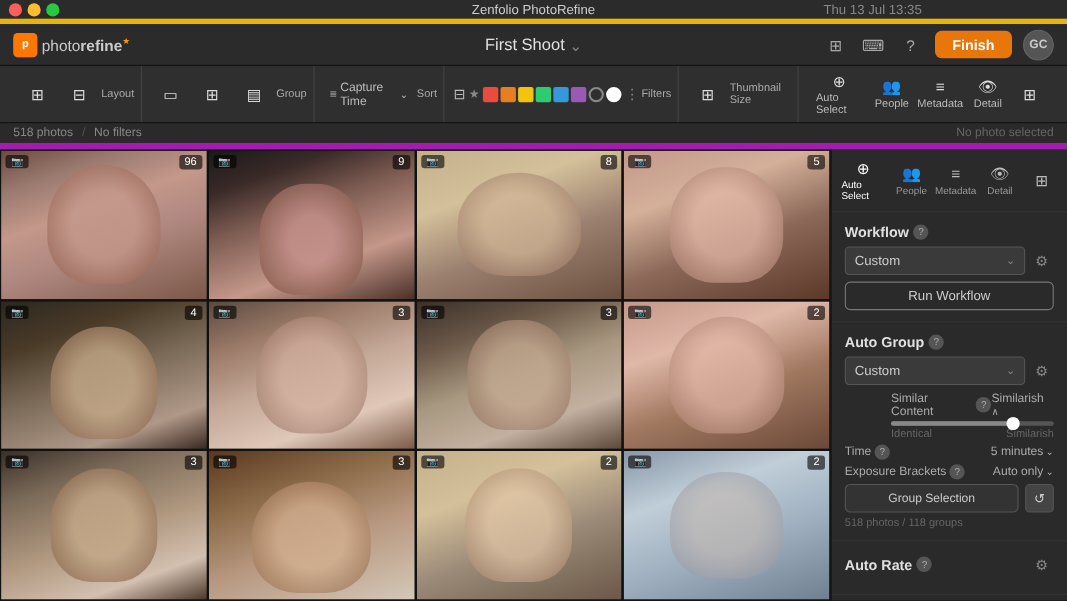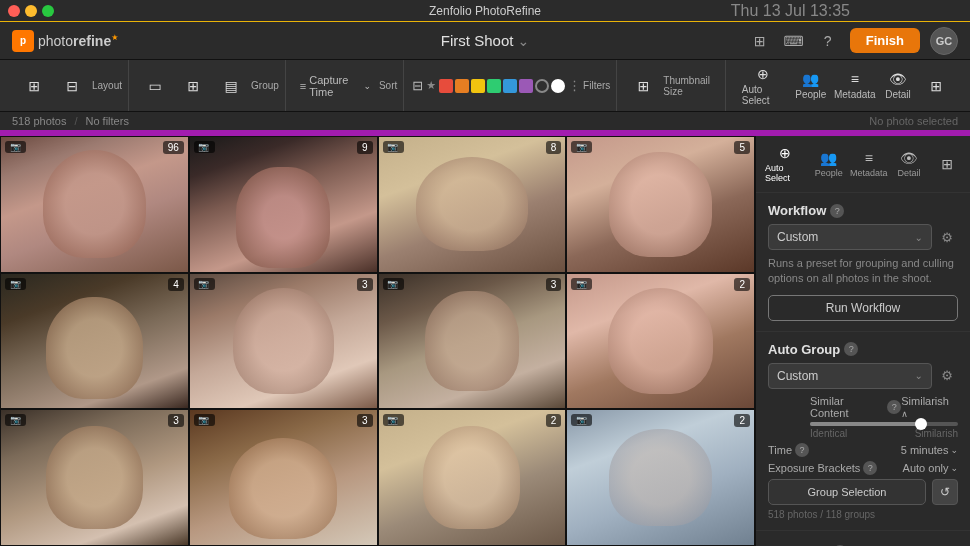--- a/index.html
+++ b/index.html
@@ -1,19 +1,19 @@
 <!DOCTYPE html>
 <html><head>
   <meta charset="utf-8">
   <style>
     * { box-sizing: border-box; margin: 0; padding: 0; }
     body { font-family: -apple-system, BlinkMacSystemFont, 'Segoe UI', sans-serif; background: #1a1a1a; color: #e0e0e0; width: 970px; height: 546px; overflow: hidden; font-size: 12px; }
 
     
-    .title-bar { background: #2b2b2b; height: 22px; display: flex; align-items: center; justify-content: center; border-bottom: 1px solid #eab308; position: relative; }
+    .title-bar { background: #2b2b2b; height: 22px; display: flex; align-items: center; justify-content: center; border-bottom: 5px solid #eab308; position: relative; }
     .title-bar-title { font-size: 12px; color: #ccc; }
     .traffic-lights { position: absolute; left: 8px; display: flex; gap: 5px; }
     .traffic-light { width: 12px; height: 12px; border-radius: 50%; }
     .tl-red { background: #ff5f57; }
     .tl-yellow { background: #febc2e; }
     .tl-green { background: #28c840; }
 
     
     .nav-bar { background: #2b2b2b; height: 38px; display: flex; align-items: center; padding: 0 12px; border-bottom: 1px solid #111; gap: 12px; }
     .nav-logo { display: flex; align-items: center; gap: 4px; }
@@ -112,21 +112,21 @@
 </head>
 <body>
 
 <div class="title-bar">
   <div class="traffic-lights">
     <div class="traffic-light tl-red"></div>
     <div class="traffic-light tl-yellow"></div>
     <div class="traffic-light tl-green"></div>
   </div>
   <span class="title-bar-title">Zenfolio PhotoRefine</span>
-  <span style="position:absolute;right:120px;font-size:16px;color:#888;">Thu 13 Jul 13:35</span>
+  <span style="position:absolute;right:132px;font-size:12px;color:#888;">Thu 13 Jul 13:35</span>
 </div>
 
 <div class="nav-bar" style="position:relative;">
   <div class="nav-logo">
     <div class="nav-logo-icon">p</div>
     <span style="font-size:14px;color:#ccc;"><span style="font-weight:300;">photo</span><strong>refine</strong><sup style="font-size:8px;color:#f90;">★</sup></span>
   </div>
 
 
   <div class="nav-center">
@@ -389,21 +389,20 @@
         <span class="panel-section-title">Workflow</span>
         <div class="info-icon">?</div>
       </div>
       <div class="dropdown-row">
         <div class="dropdown">
           <span>Custom</span>
           <span class="dropdown-arrow">⌄</span>
         </div>
         <div class="gear-btn">⚙</div>
       </div>
-      <p class="panel-desc">Runs a preset for grouping and culling options on all photos in the shoot.</p>
       <button class="run-workflow-btn">Run Workflow</button>
     </div>
 
     <div class="panel-section">
       <div style="display:flex;align-items:center;justify-content:space-between;margin-bottom:6px;">
         <div class="panel-section-header" style="margin-bottom:0;">
           <span class="panel-section-title">Auto Group</span>
           <div class="info-icon">?</div>
         </div>
       </div>

